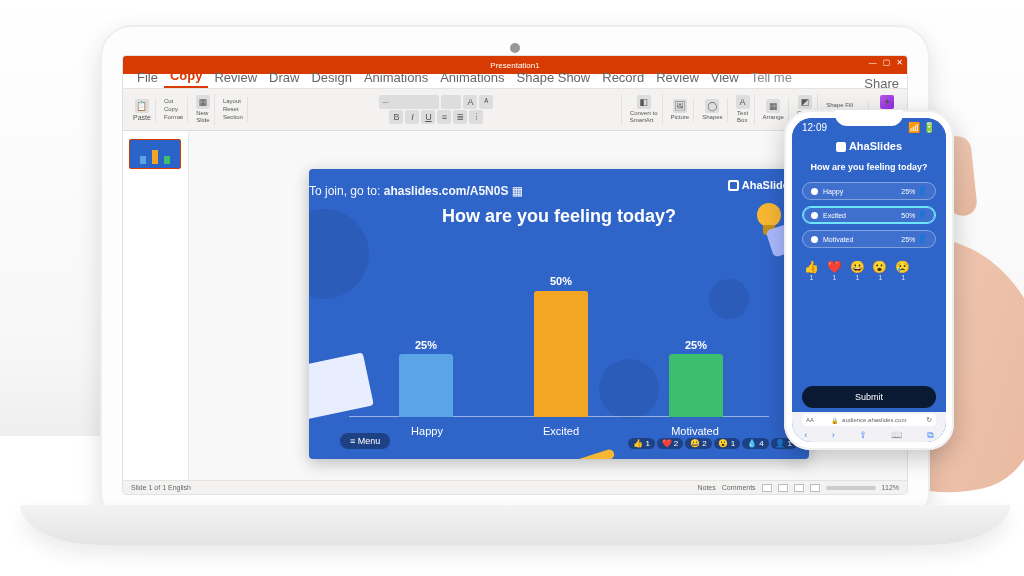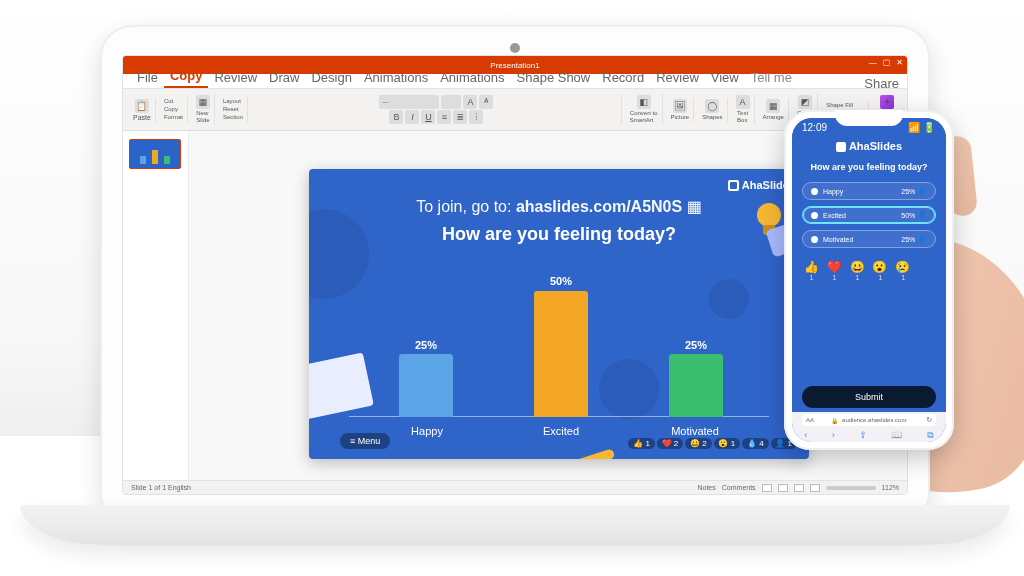--- a/index.html
+++ b/index.html
@@ -35,21 +35,21 @@
   .thumb { width:52px; height:30px; border:1px solid #d83b01; background:#2b64c9; border-radius:2px; position:relative; overflow:hidden; }
   .thumb::before { content:"1"; position:absolute; left:-9px; top:0; font-size:7px; color:#888; }
   .thumb .tb { position:absolute; bottom:4px; width:6px; }
   .thumb .tb1{ left:10px; height:8px; background:#5ba4e6;}
   .thumb .tb2{ left:22px; height:14px; background:#f3a623;}
   .thumb .tb3{ left:34px; height:8px; background:#3bbf6f;}
 
   .canvas { flex:1; background:#f8f8f8; position:relative; }
   .slide { position:absolute; left:120px; top:38px; width:500px; height:290px; background:#2f64c9; border-radius:4px; box-shadow:0 4px 16px rgba(0,0,0,.25); color:#fff; overflow:hidden; }
   .slide .decor{ position:absolute; border-radius:50%; background:rgba(0,0,0,.08);}
-  .slide .join { text-align:center; font-size:16px; margin-top:28px; opacity:.95;}
+  .slide .join { text-align:left; font-size:12px; margin-top:15px; opacity:.95;}
   .slide .join b{ font-weight:700; }
   .slide .brand { position:absolute; right:14px; top:10px; font-size:11px; font-weight:700; display:flex; align-items:center; gap:3px;}
   .slide .brand .logo{ width:11px; height:11px; background:#fff; border-radius:2px; position:relative;}
   .slide .brand .logo::after{content:"";position:absolute;inset:2px;background:#2f64c9;border-radius:1px;}
   .slide h2 { text-align:center; font-size:18px; font-weight:700; margin-top:8px; }
   .slide .chart { position:absolute; left:40px; right:40px; bottom:42px; top:90px;}
   .slide .axis { position:absolute; left:0; right:0; bottom:0; height:1px; background:rgba(255,255,255,.5);}
   .slide .bar { position:absolute; bottom:0; width:54px; border-radius:3px 3px 0 0; }
   .slide .bar.b1{ left:50px; height:40%; background:#5ba4e6;}
   .slide .bar.b2{ left:185px; height:80%; background:#f3a623;}

